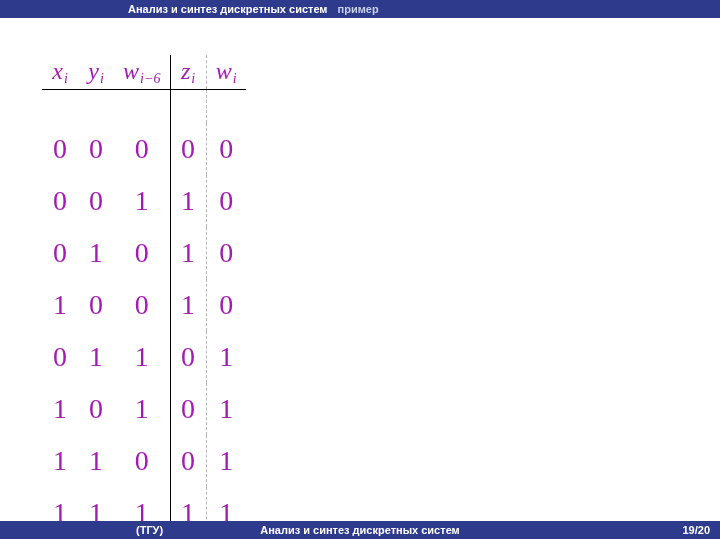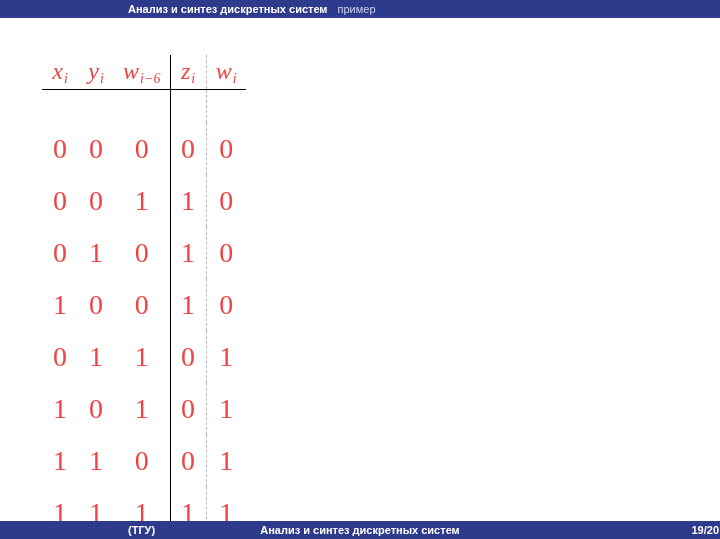--- a/index.html
+++ b/index.html
@@ -23,31 +23,31 @@
     font-size: 11px;
     font-weight: bold;
     display: flex;
     align-items: center;
     padding-left: 128px;
   }
   .topbar .title { }
   .topbar .subtitle {
     color: #c9cff0;
     margin-left: 10px;
-    font-weight: normal;
+    font-weight: bold;
   }
   .content {
     position: absolute;
     top: 55px;
     left: 42px;
   }
   table.truth {
     border-collapse: collapse;
     font-size: 28px;
-    color: #ef4444;
+    color: #a21caf;
   }
   table.truth th, table.truth td {
     text-align: center;
     font-weight: normal;
     padding: 0;
     line-height: 1;
   }
   
   .c0 { width: 36px; }
   .c1 { width: 36px; }
@@ -96,31 +96,31 @@
     background: #2e3a8c;
     color: #ffffff;
     font-family: Verdana, Arial, sans-serif;
     font-size: 11px;
     font-weight: bold;
     display: flex;
     align-items: center;
   }
   .footer .author {
     position: absolute;
-    left: 128px;
+    left: 136px;
   }
   .footer .ftitle {
     position: absolute;
     left: 0;
     right: 0;
     text-align: center;
   }
   .footer .pager {
     position: absolute;
-    right: 1px;
+    right: 10px;
     margin-left: 32px;
   }
 </style>
 </head>
 <body>
 
 <div class="topbar">
   <span class="title">Анализ и синтез дискретных систем</span>
   <span class="subtitle">пример</span>
 </div>

